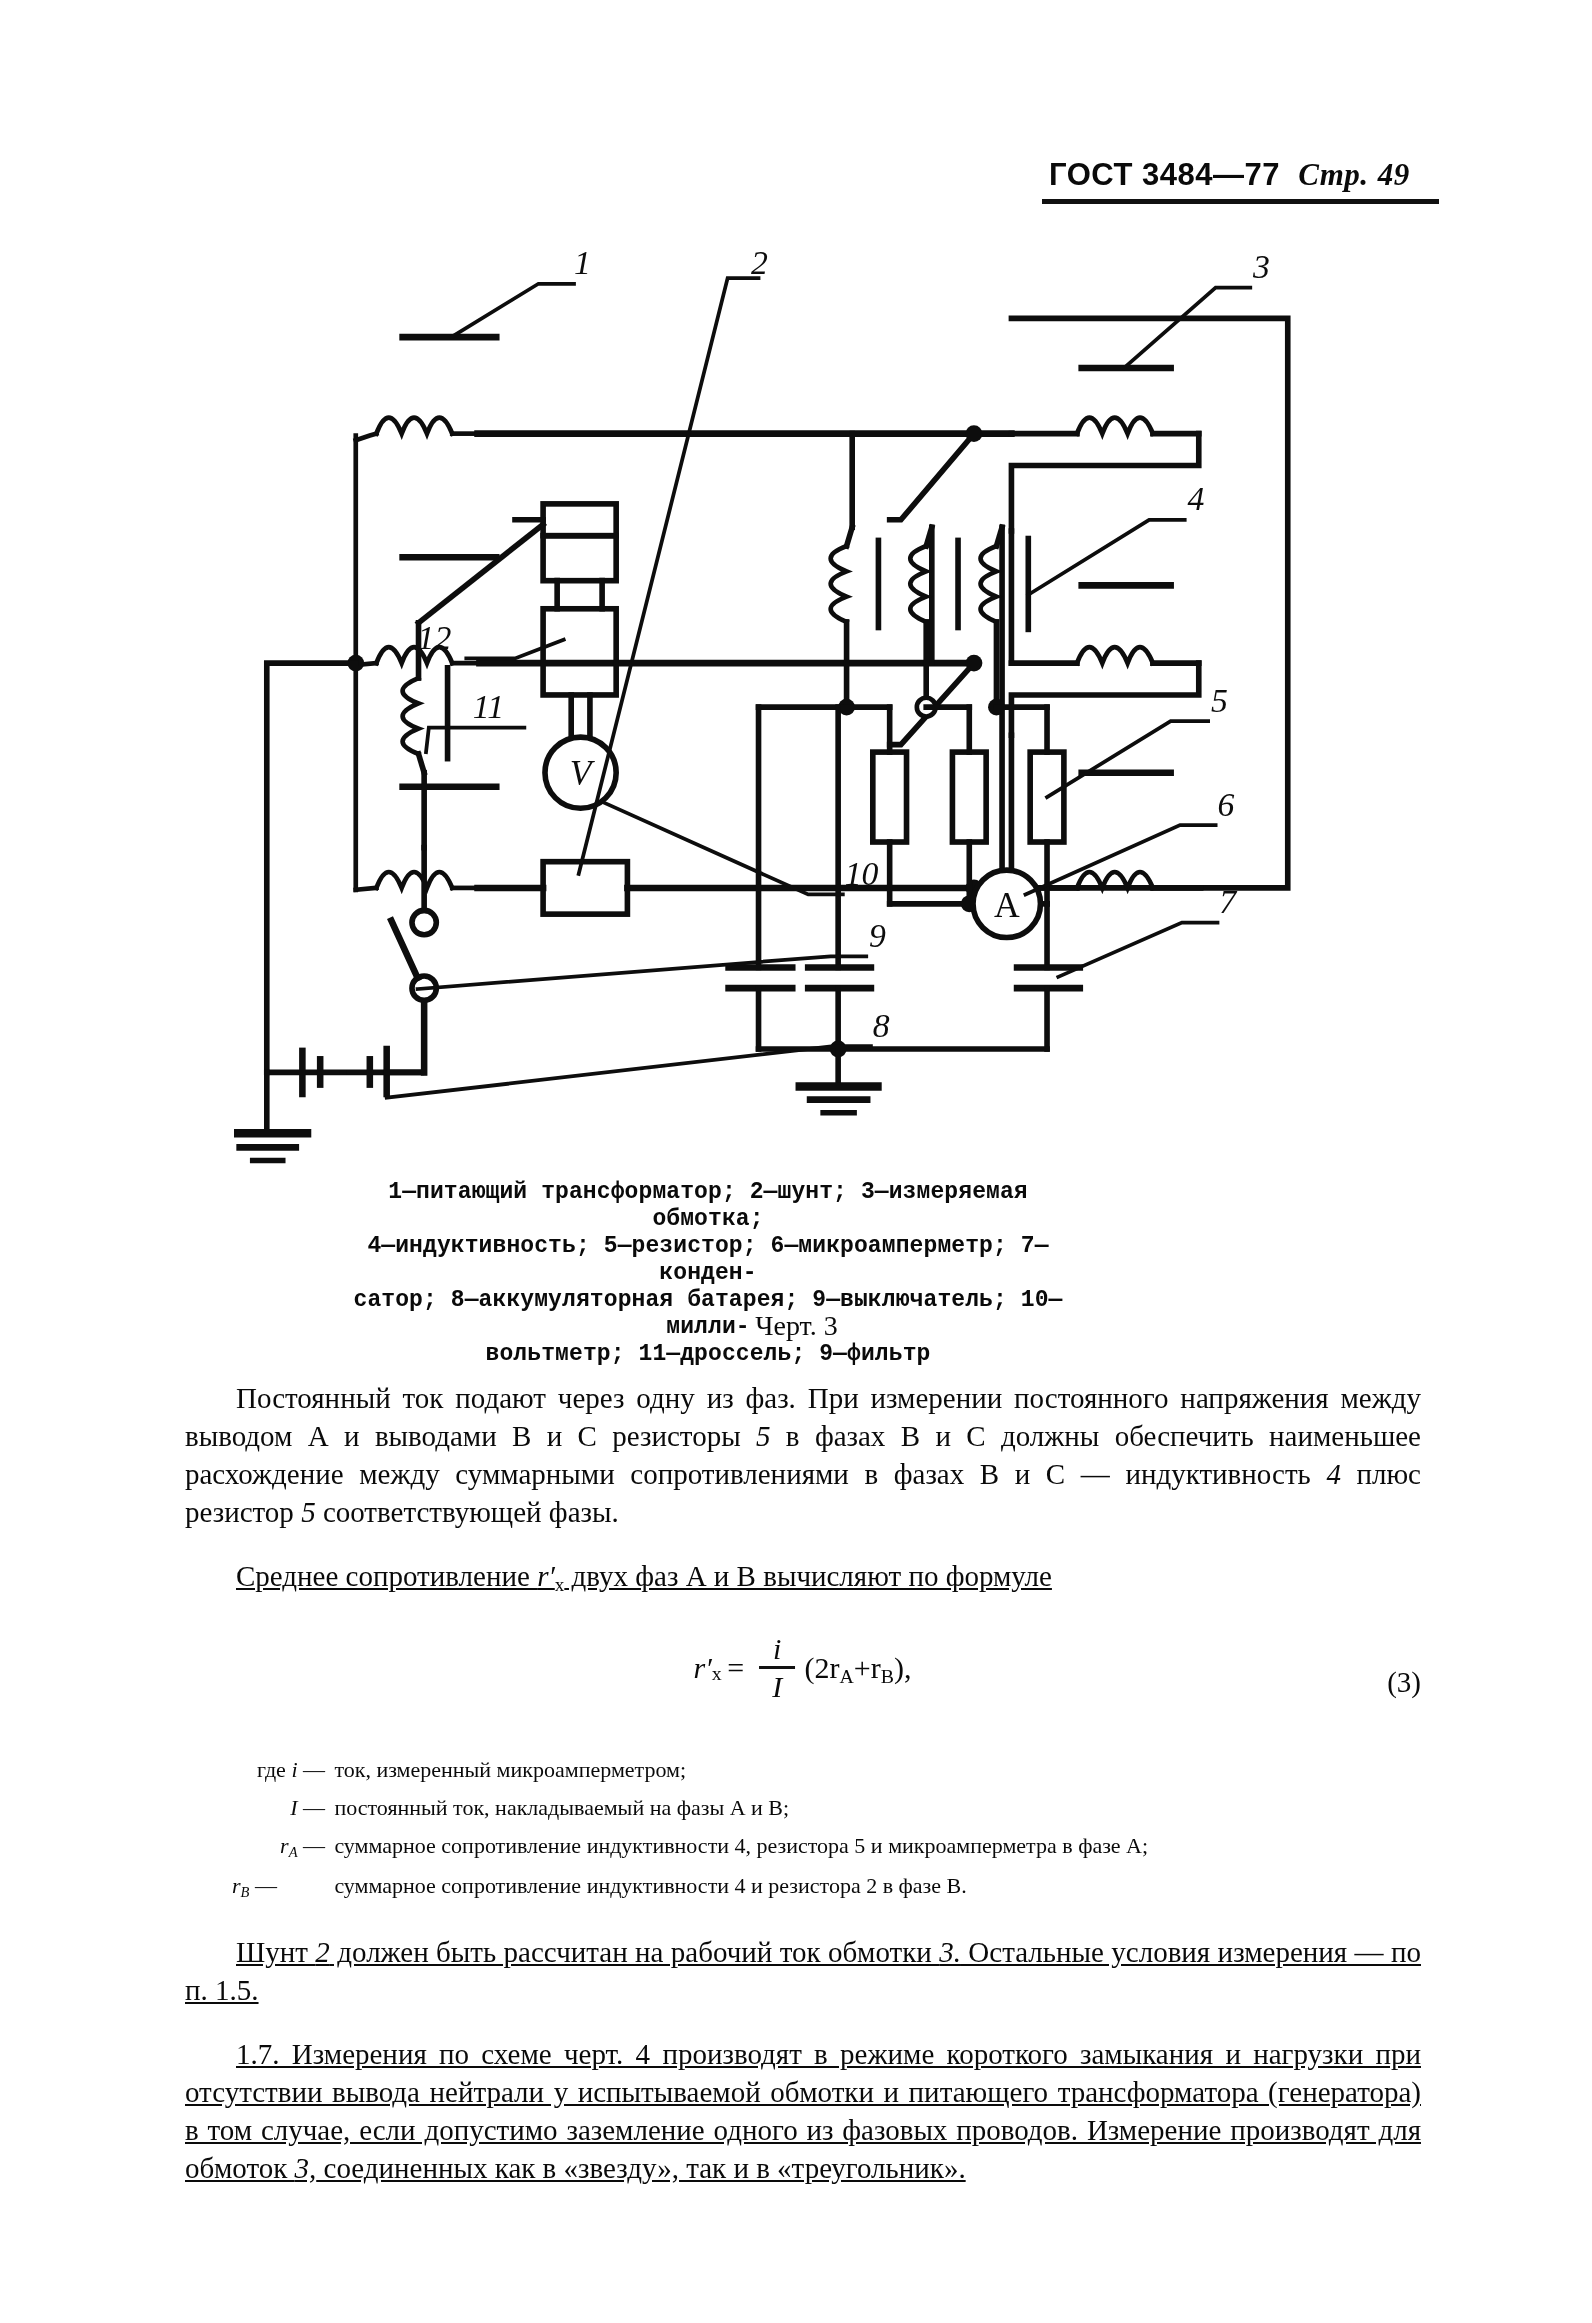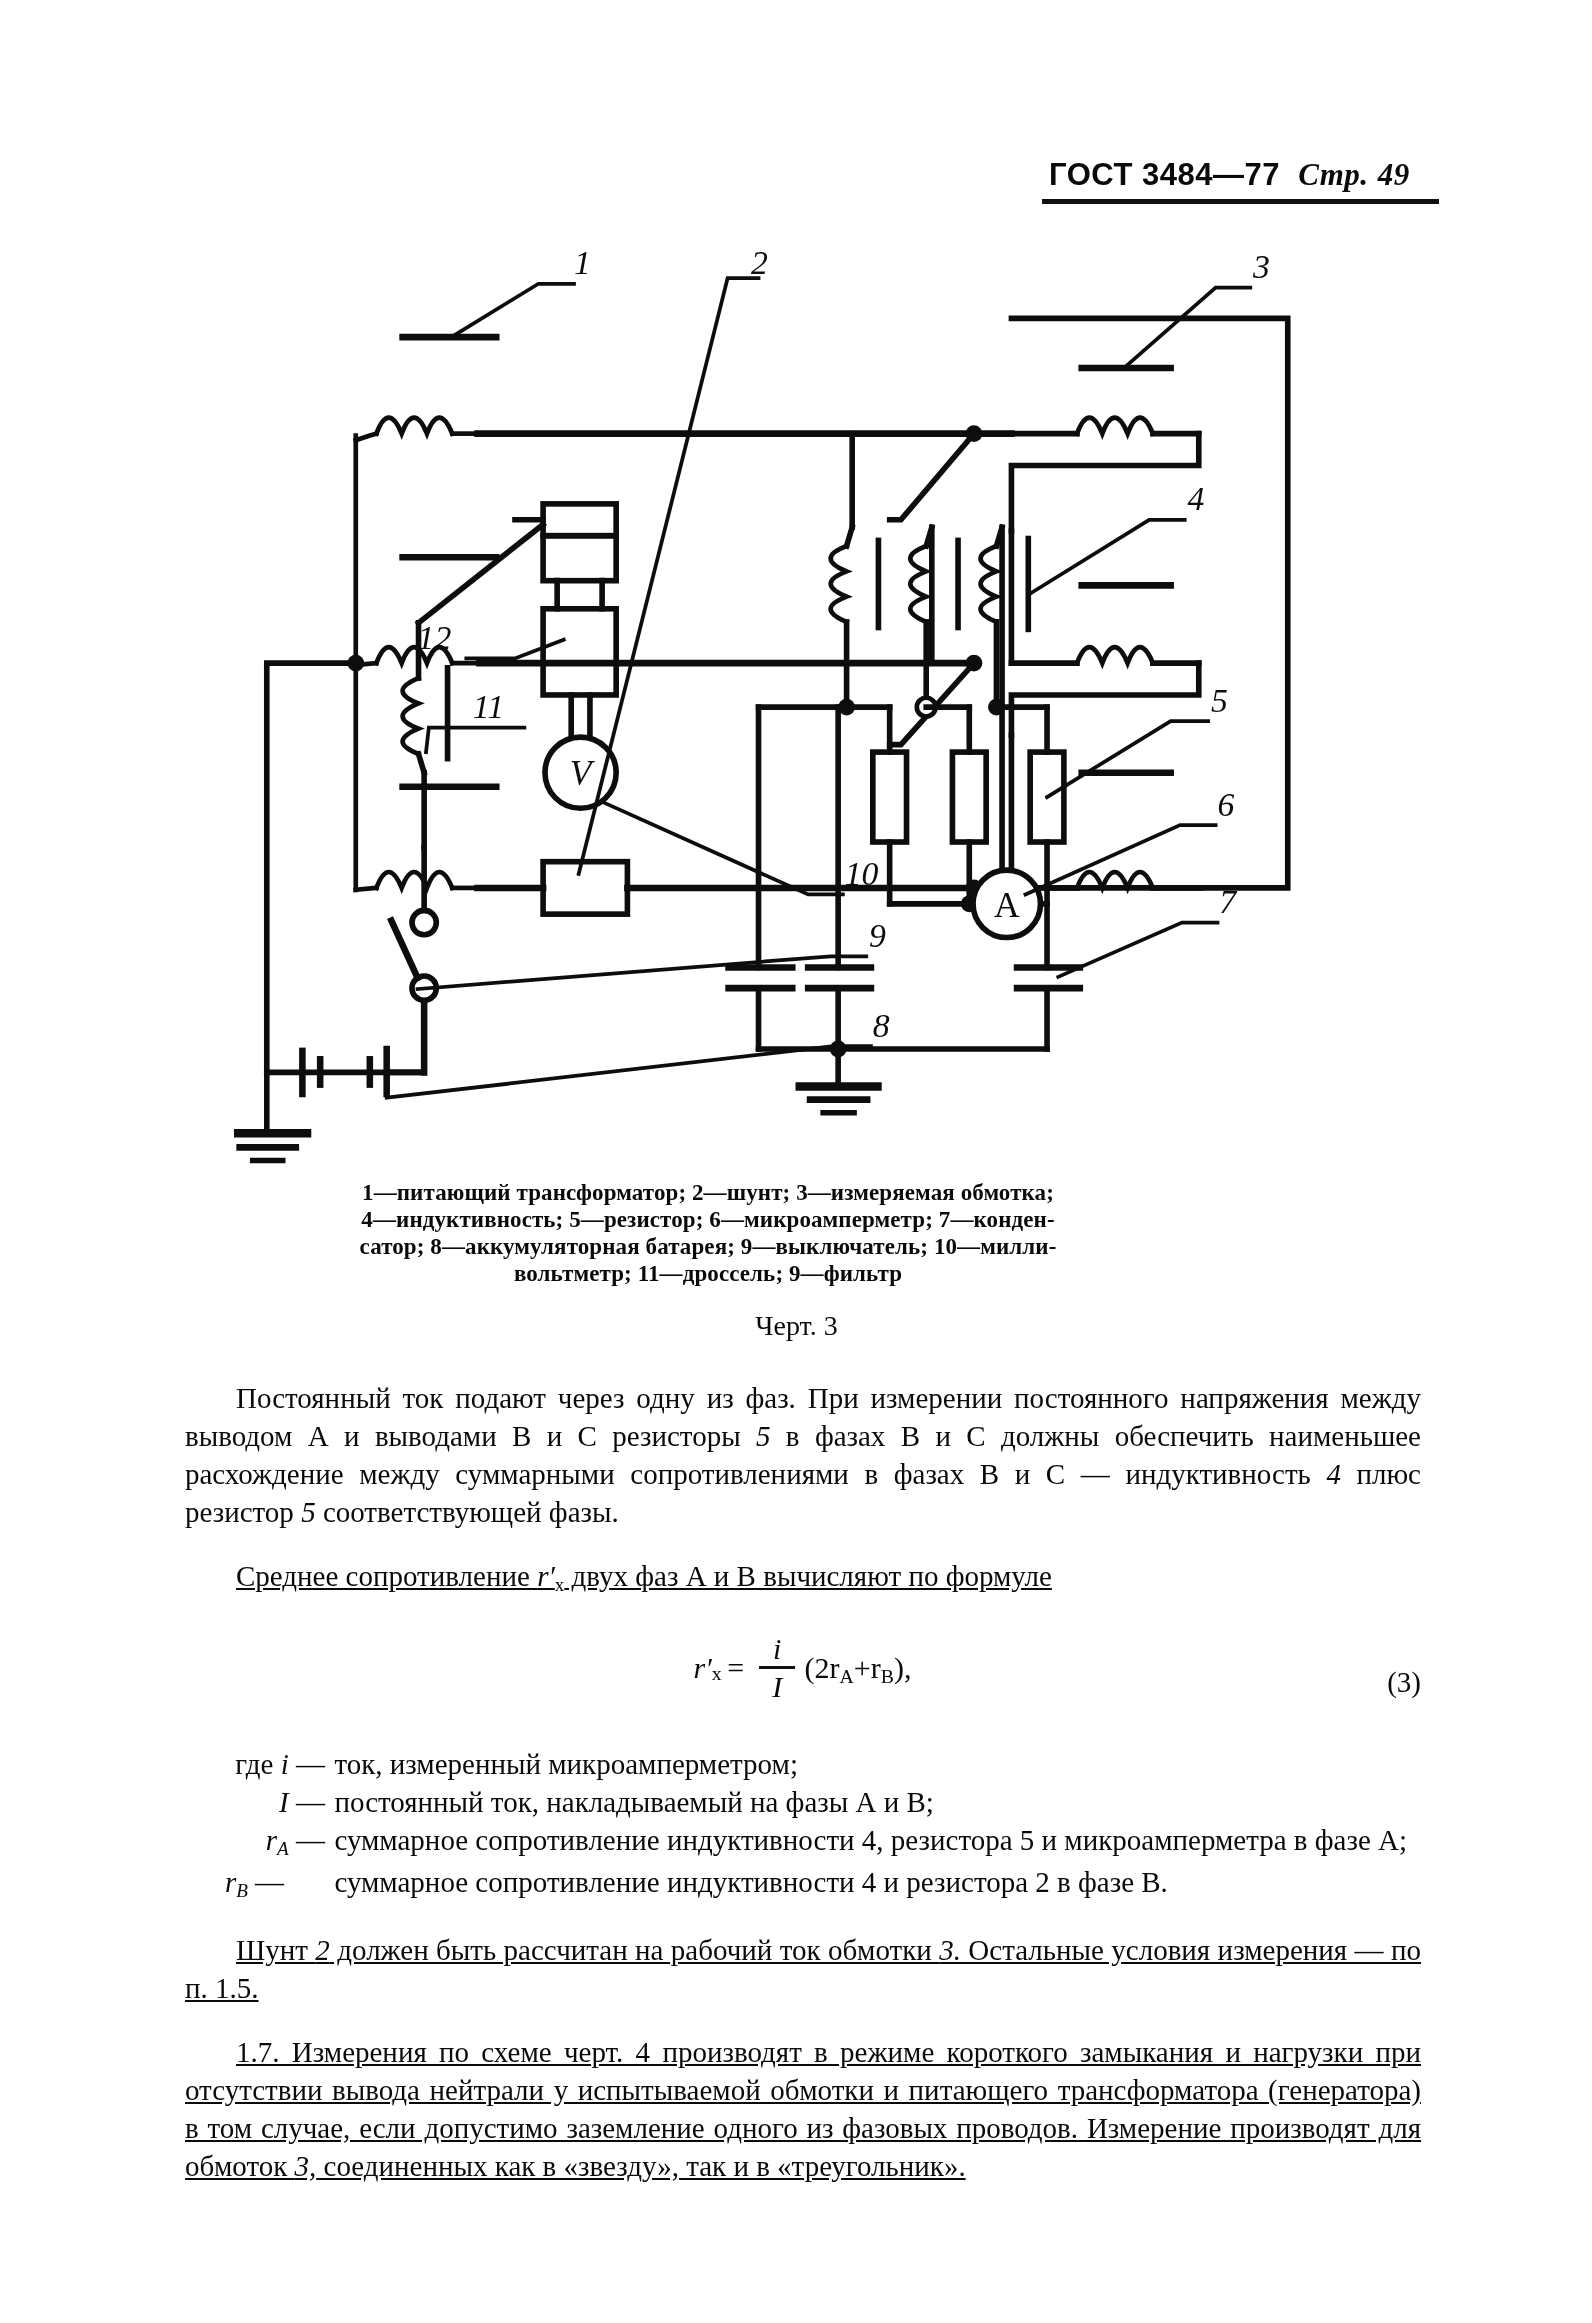--- a/index.html
+++ b/index.html
@@ -64,21 +64,21 @@
   }
   .figure-svg { display: block; }
 
   
   .caption {
     position: absolute;
     left: 333px;
     top: 1179px;
     width: 750px;
     text-align: center;
-    font-family: Liberation Serif, serif;
+    font-family: Liberation Mono, monospace;
     font-size: 23px;
     line-height: 27px;
     font-weight: bold;
     letter-spacing: 0.1px;
   }
 
   .fig-label {
     position: absolute;
     left: 0;
     top: 1310px;
@@ -144,22 +144,22 @@
   }
   .eqno {
     position: absolute;
     right: 0;
     top: 39px;
     font-size: 29px;
   }
 
   
   .wherelist {
-    margin-top: 15px;
-    font-size: 29px;
+    margin-top: 21px;
+    font-size: 22px;
     line-height: 38px;
   }
   .wrow {
     display: flex;
     align-items: flex-start;
     margin-bottom: 0;
   }
   .wkey {
     flex: 0 0 auto;
     min-width: 0;

